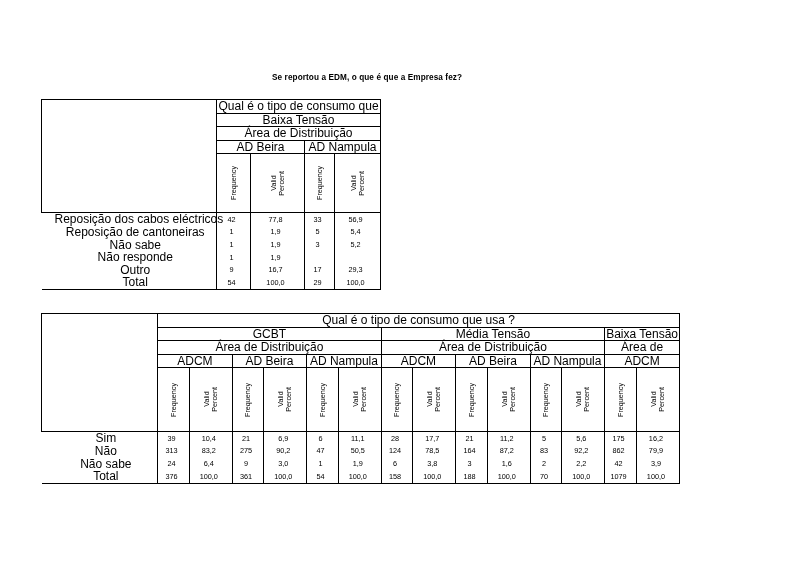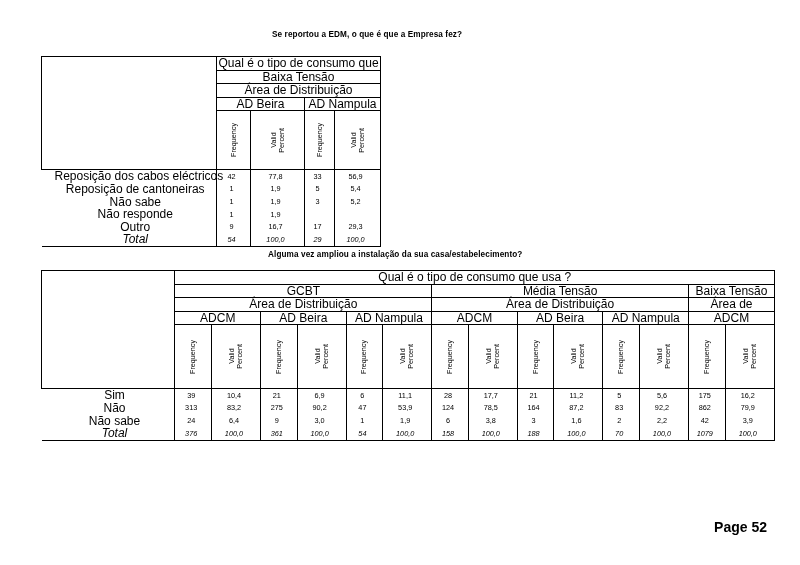--- a/index.html
+++ b/index.html
@@ -13,20 +13,21 @@
     position: relative;
     font-family: "Liberation Sans", sans-serif;
     color: #000000;
     overflow: hidden;
   }
 
   .page {
     position: absolute;
     inset: 0;
     background: #ffffff;
+    margin-top: 43px;
   }
 
   .title {
     position: absolute;
     font-size: 8.2px;
     font-weight: bold;
     letter-spacing: 0.1px;
     white-space: nowrap;
     color: #000;
   }
@@ -83,21 +84,21 @@
     padding-right: 4px !important;
     font-size: 7.3px;
     border-left: none !important;
     border-top: none !important;
     border-bottom: none !important;
   }
   .datacell.sep {
     border-left: 0.8px solid #000 !important;
   }
   .bodyrow-first td { border-top: 1.2px solid #000 !important; }
-  .bodyrow-last  td { border-bottom: 1.6px solid #000 !important; font-style: italic; }
+  .bodyrow-last  td { border-bottom: 1.6px solid #000 !important; }
 
   .vert-wrap {
     height: 58px;
     display: flex;
     align-items: center;
     justify-content: center;
   }
   .vert {
     writing-mode: vertical-rl;
     transform: rotate(180deg);
@@ -201,23 +202,22 @@
       <tr class="bodyrow-last">
         <td class="rowlabel outer-left">Total</td>
         <td class="datacell">54</td>
         <td class="datacell sep">100,0</td>
         <td class="datacell sep">29</td>
         <td class="datacell sep outer-right">100,0</td>
       </tr>
     </tbody>
   </table>
 
-  <div class="title" id="title-2">Alguma vez ampliou a instalação da sua casa/estabelecimento?</div>
-
-  <table class="xtab" id="tbl2" style="left:41px; top:270px; width:734px;">
+
+  <table class="xtab" id="tbl2" style="left:41px; top:270px; width:639px;">
     <colgroup>
       <col style="width:106px">
       <col style="width:29px">
         <col style="width:39px">
       <col style="width:29px">
         <col style="width:39px">
       <col style="width:29px">
         <col style="width:39px">
       <col style="width:29px">
         <col style="width:39px">
@@ -349,21 +349,21 @@
         <td class="datacell sep">175</td>
         <td class="datacell sep outer-right">16,2</td>
       </tr>
       <tr>
         <td class="rowlabel outer-left">Não</td>
         <td class="datacell">313</td>
         <td class="datacell sep">83,2</td>
         <td class="datacell sep">275</td>
         <td class="datacell sep">90,2</td>
         <td class="datacell sep">47</td>
-        <td class="datacell sep">53,9</td>
+        <td class="datacell sep">50,5</td>
         <td class="datacell sep">124</td>
         <td class="datacell sep">78,5</td>
         <td class="datacell sep">164</td>
         <td class="datacell sep">87,2</td>
         <td class="datacell sep">83</td>
         <td class="datacell sep">92,2</td>
         <td class="datacell sep">862</td>
         <td class="datacell sep outer-right">79,9</td>
       </tr>
       <tr>

